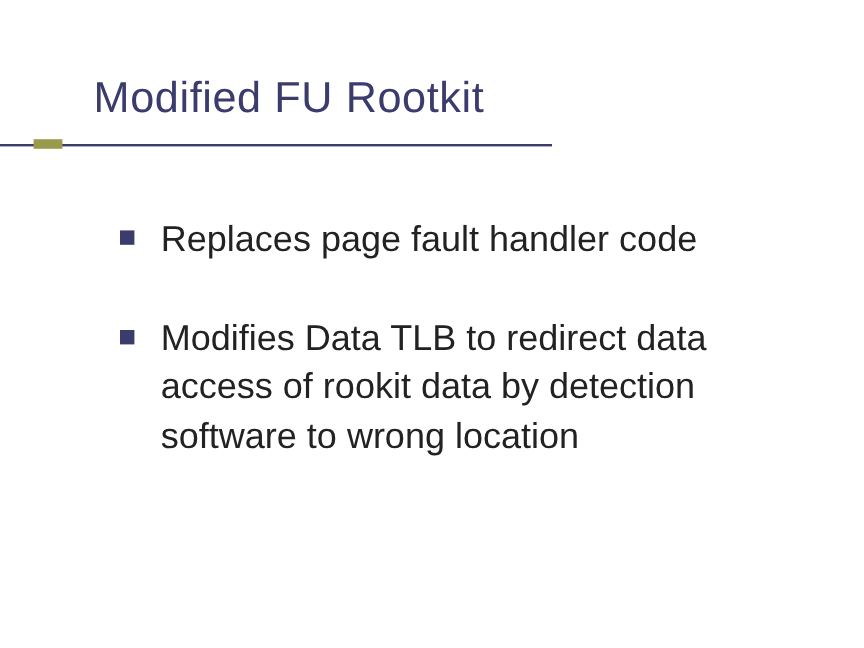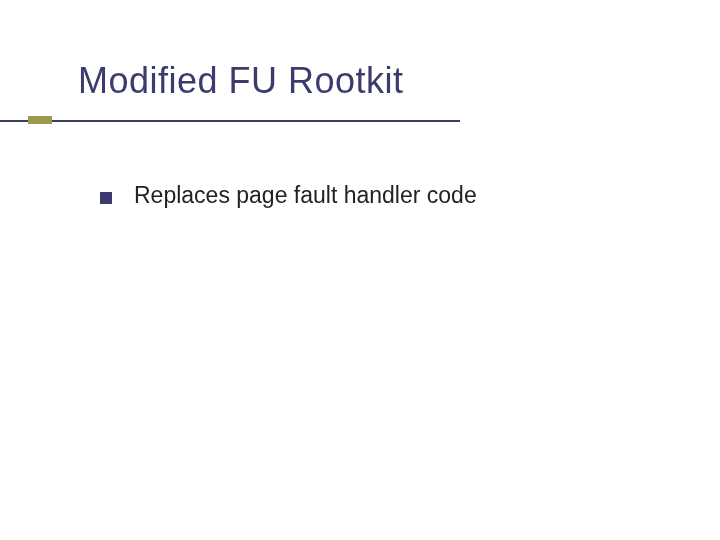--- a/index.html
+++ b/index.html
@@ -52,35 +52,39 @@
     }
     .bullet {
       width: 12px;
       height: 12px;
       background: #3b3b6e;
       flex-shrink: 0;
       margin-top: 12px;
       margin-right: 22px;
     }
     .bullet-text {
-      font-size: 23px;
+      font-size: 30px;
       color: #222;
       line-height: 1.35;
       max-width: 480px;
     }
   </style>
 </head>
 <body>
 
 <div class="slide">
   <div class="title-area">
     <h1 class="title">Modified FU Rootkit</h1>
   </div>
   <div class="underline"></div>
   <div class="accent"></div>
 
   <div class="content">
     <div class="bullet-item">
       <div class="bullet"></div>
       <div class="bullet-text">Replaces page fault handler code</div>
     </div>
+    <div class="bullet-item">
+      <div class="bullet"></div>
+      <div class="bullet-text">Modifies Data TLB to redirect data access of rookit data by detection software to wrong location</div>
+    </div>
   </div>
 </div>
 
 </body></html>

